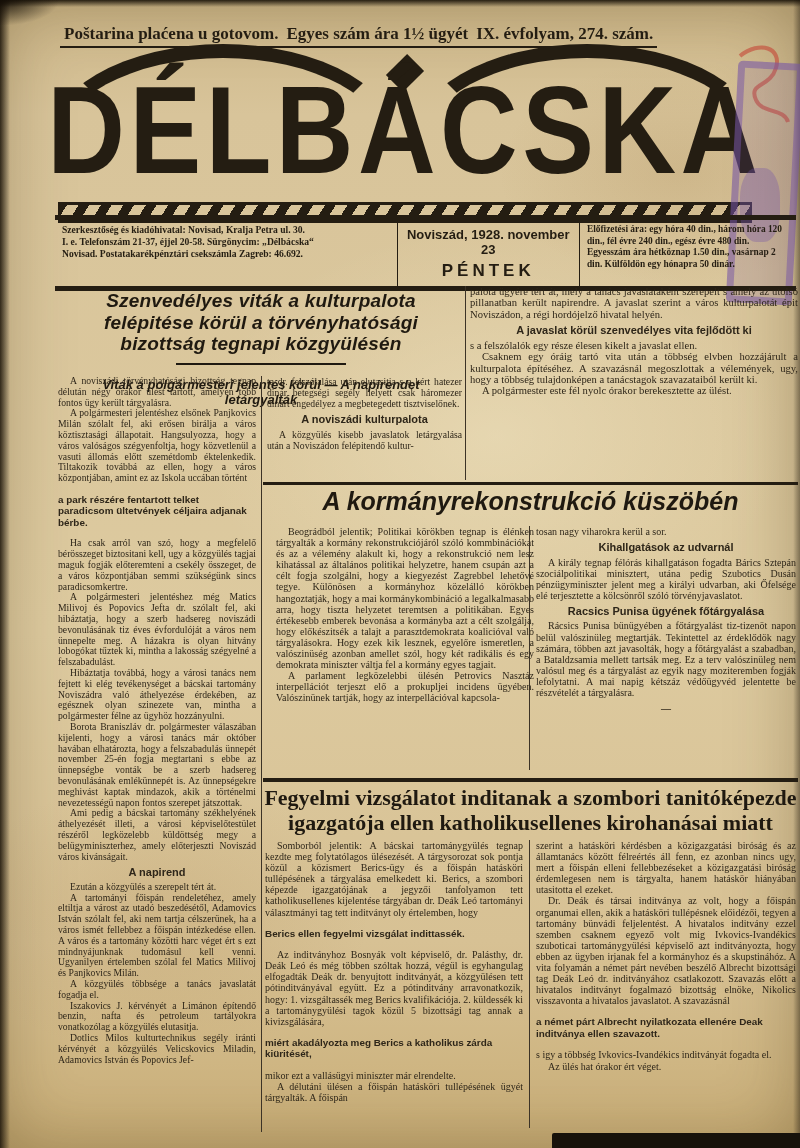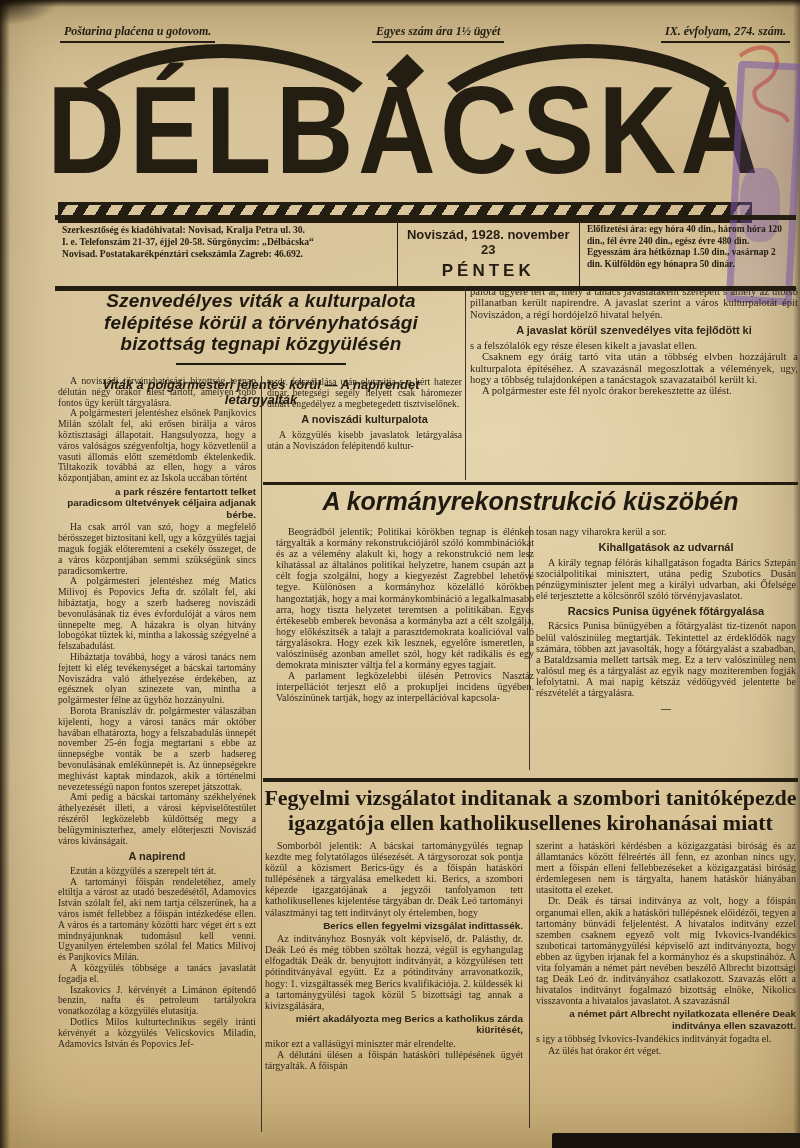--- a/index.html
+++ b/index.html
@@ -12,22 +12,22 @@
       linear-gradient(180deg,#cdb789 0%,#d8c49a 10%,#ddca9f 55%,#d7c194 82%,#c9ae77 100%);
     box-shadow:inset 0 0 70px rgba(70,48,14,.35);}
   .edge{position:absolute;pointer-events:none;}
   .edge-top{left:0;top:0;right:0;height:7px;background:linear-gradient(180deg,rgba(24,17,7,.9),rgba(24,17,7,0));}
   .edge-left{left:0;top:0;bottom:0;width:10px;background:linear-gradient(90deg,rgba(24,17,7,.85),rgba(24,17,7,0));}
   .edge-right{right:0;top:0;bottom:0;width:7px;background:linear-gradient(270deg,rgba(24,17,7,.4),rgba(24,17,7,0));}
   .corner-tl{left:0;top:0;width:60px;height:26px;background:radial-gradient(ellipse at 0 0,rgba(20,14,6,.95),rgba(20,14,6,0) 70%);}
   .bottom-bar{position:absolute;left:552px;top:1133px;width:248px;height:15px;background:#17120b;border-radius:2px 0 0 0;}
 
   
-  .topbar{position:absolute;left:60px;right:10px;top:24px;display:flex;justify-content:space-between;
-    font-weight:bold;font-size:12px;color:#241d12;font-style:italic;}
+  .topbar{position:absolute;left:60px;right:10px;top:24px;display:flex;justify-content:flex-start;
+    font-weight:bold;font-size:17px;color:#241d12;}
   .topbar span{border-bottom:2px solid #241d12;padding:0 4px 2px;}
 
   
   .masthead{position:absolute;left:52px;top:50px;width:706px;height:172px;color:#241d12;}
   .arc{position:absolute;width:330px;height:180px;border:14px solid transparent;border-top-color:#241d12;border-radius:50%;}
   .arc.l{left:-8px;top:-6px;} .arc.r{right:-8px;top:-6px;}
   .mid-diamond{position:absolute;left:50%;top:8px;width:24px;height:30px;background:#241d12;
     transform:translateX(-50%) rotate(45deg);}
   .mast-title{position:absolute;left:0;top:28px;width:100%;text-align:center;
     font-family:"Liberation Sans",sans-serif;font-weight:bold;font-size:96px;line-height:102px;
@@ -50,22 +50,22 @@
   .info-date{width:24%;text-align:center;border-right:1px solid #241d12;}
   .date-line{font-family:"Liberation Sans",sans-serif;font-weight:bold;font-size:13px;margin-top:3px;}
   .day-line{font-family:"Liberation Sans",sans-serif;font-weight:bold;font-size:17px;letter-spacing:4px;margin-top:4px;}
   .info-sub{width:29%;font-size:9.4px;font-weight:bold;line-height:11.6px;}
 
   
   .content{position:absolute;left:58px;top:282px;width:740px;height:854px;}
   .col{position:absolute;text-align:justify;overflow:hidden;}
   .p{margin:0;text-indent:12px;}
   .cont{margin:0;text-indent:0;}
-  .bc{font-family:"Liberation Sans",sans-serif;font-weight:bold;text-align:right;text-indent:0;
-      font-size:9.9px;line-height:11.5px;margin:2px 0;}
+  .bc{font-family:"Liberation Sans",sans-serif;font-weight:bold;text-align:left;text-indent:0;
+      font-size:9.9px;line-height:11.5px;margin:10px 0;}
   .ch{font-family:"Liberation Sans",sans-serif;font-weight:bold;text-align:center;text-indent:0;
       font-size:11px;line-height:12.5px;margin:4px 0 3px;}
   .dash-sep{text-align:center;font-weight:bold;margin-top:5px;}
 
   .headline-block{position:absolute;left:2px;top:0;width:402px;text-align:center;color:#1f1910;}
   .h1{font-family:"Liberation Sans",sans-serif;font-weight:bold;font-style:italic;
       font-size:19px;line-height:21.5px;letter-spacing:.2px;margin:8px;}
   .h1-rule{width:170px;height:2px;background:#1f1910;margin:4px auto 4px;}
   .h1-sub{font-family:"Liberation Sans",sans-serif;font-weight:bold;font-style:italic;
       font-size:13px;line-height:15px;margin:12px;}

